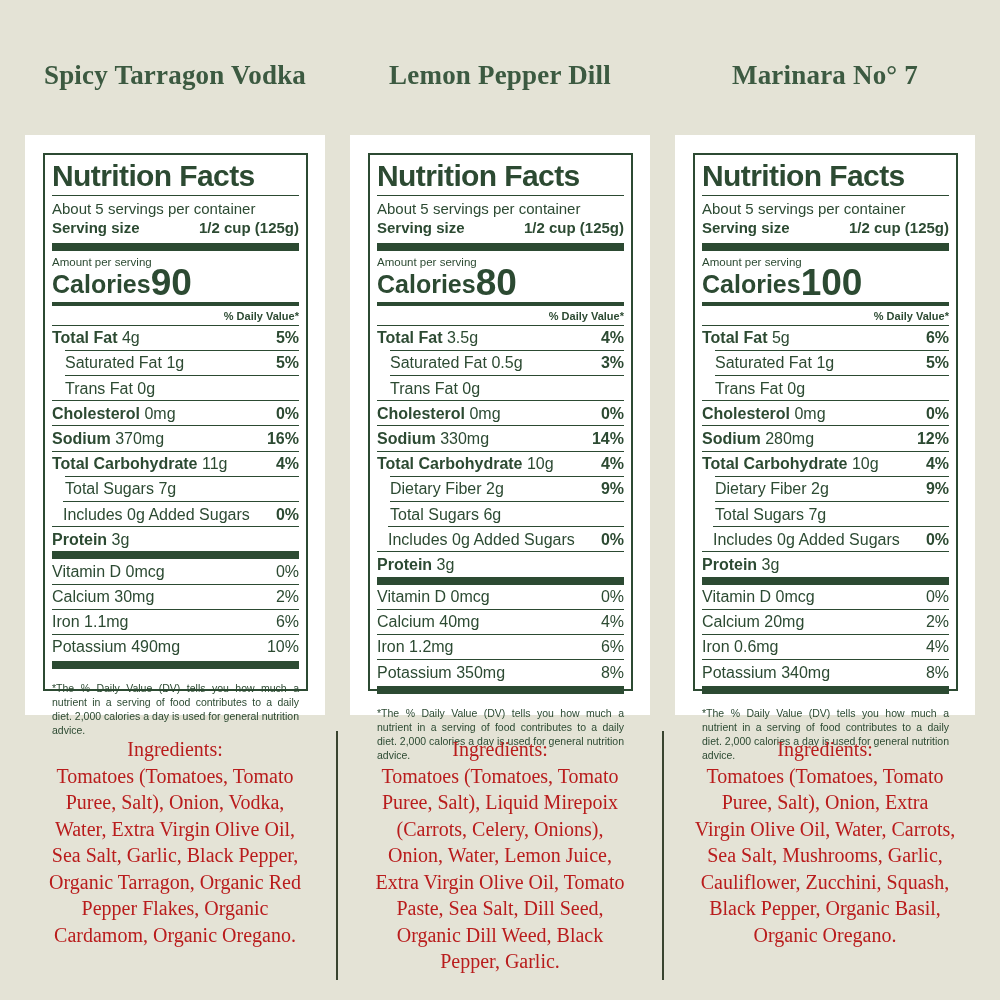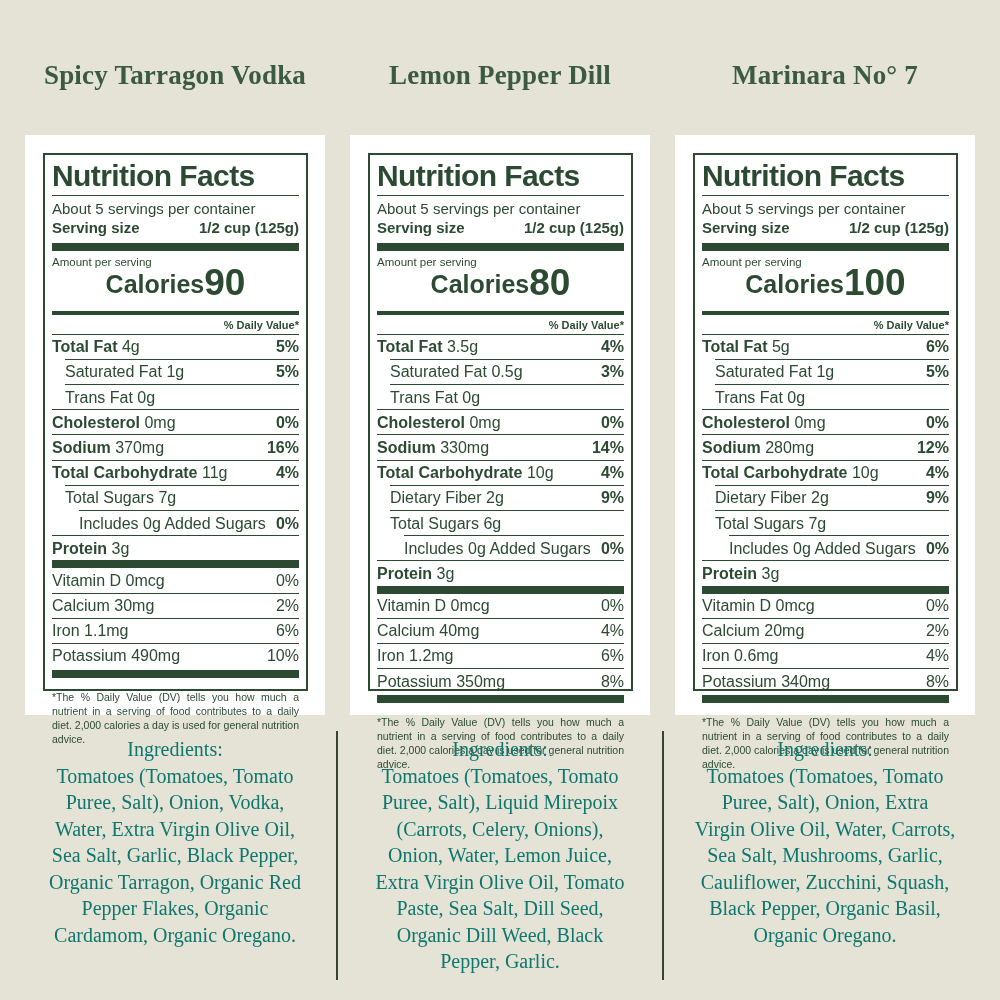--- a/index.html
+++ b/index.html
@@ -32,42 +32,42 @@
     border:2px solid #2c4a32; height:100%; box-sizing:border-box;
     padding:5px 7px 6px; display:flex; flex-direction:column;
   }
   .nf-heading { font-size:30px; font-weight:700; letter-spacing:-0.6px; line-height:1.08;
     padding-bottom:3px; border-bottom:1px solid #2c4a32; white-space:nowrap; }
   .servings { font-size:15px; padding:4px 0 0; }
   .serving-size { font-size:15px; font-weight:700; display:flex; justify-content:space-between; padding:2px 0 7px; }
   .bar { background:#2c4a32; height:8px; flex:none; }
   .bar.thin { height:4px; }
   .aps { font-size:11.5px; padding-top:5px; }
-  .cal { display:flex; justify-content:center; align-items:flex-end; font-weight:700; padding-bottom:12px; }
+  .cal { display:flex; justify-content:flex-start; align-items:flex-end; font-weight:700; padding-bottom:3px; }
   .cal .cl { font-size:25px; line-height:1; padding-bottom:2px; }
   .cal .cv { font-size:37px; line-height:0.82; }
   .dvh { font-size:11px; font-weight:700; text-align:right; padding:4px 0 3px; }
   .nrow { display:flex; justify-content:space-between; border-top:1px solid #2c4a32;
     font-size:16px; line-height:1.2; padding:2.5px 0; }
   .nrow.i1 { margin-left:13px; }
-  .nrow.i2 { margin-left:27px; }
+  .nrow.i2 { margin-left:11px; }
   .nrow .nm b { font-weight:700; }
   .nrow .dv { font-weight:700; }
   .micros .nrow:first-child { border-top:none; }
   .micros .nrow .dv { font-weight:400; }
   .gap2 { height:2px; flex:none; }
   .footnote { font-size:10.5px; line-height:1.33; text-align:justify; padding-top:13px;
     color:#2c4a32; }
 
   
   .ingredients { margin-top:21px; }
   .ing-col {
     text-align:center;
     font-family:"Liberation Serif","DejaVu Serif",serif;
-    font-size:20px; line-height:26.5px; color:#0f766e;
+    font-size:20px; line-height:26.5px; color:#b91c1c;
   }
   .ing-text { white-space:pre-line; }
   .divider { position:absolute; width:2px; background:#39442f; top:731px; height:249px; }
   .divider.d1 { left:336px; }
   .divider.d2 { left:662px; }
 </style>
 </head>
 <body>
 
 <div class="page">

